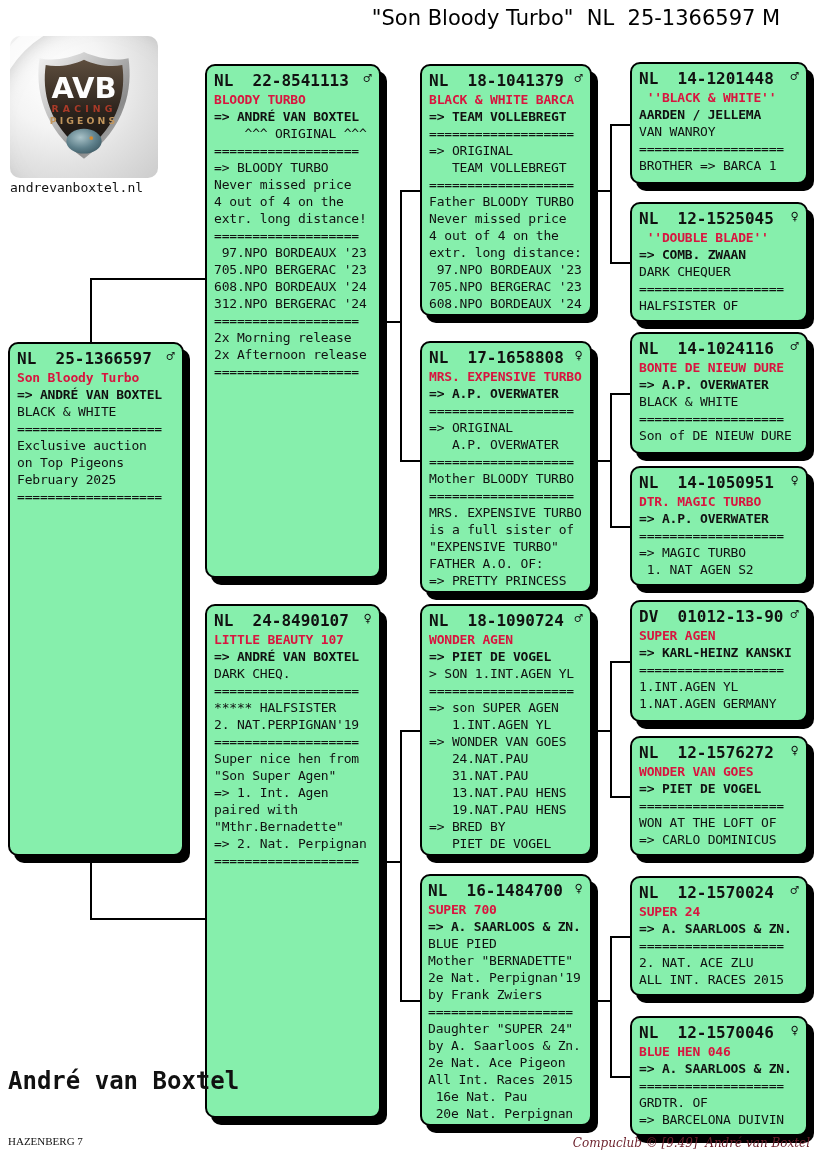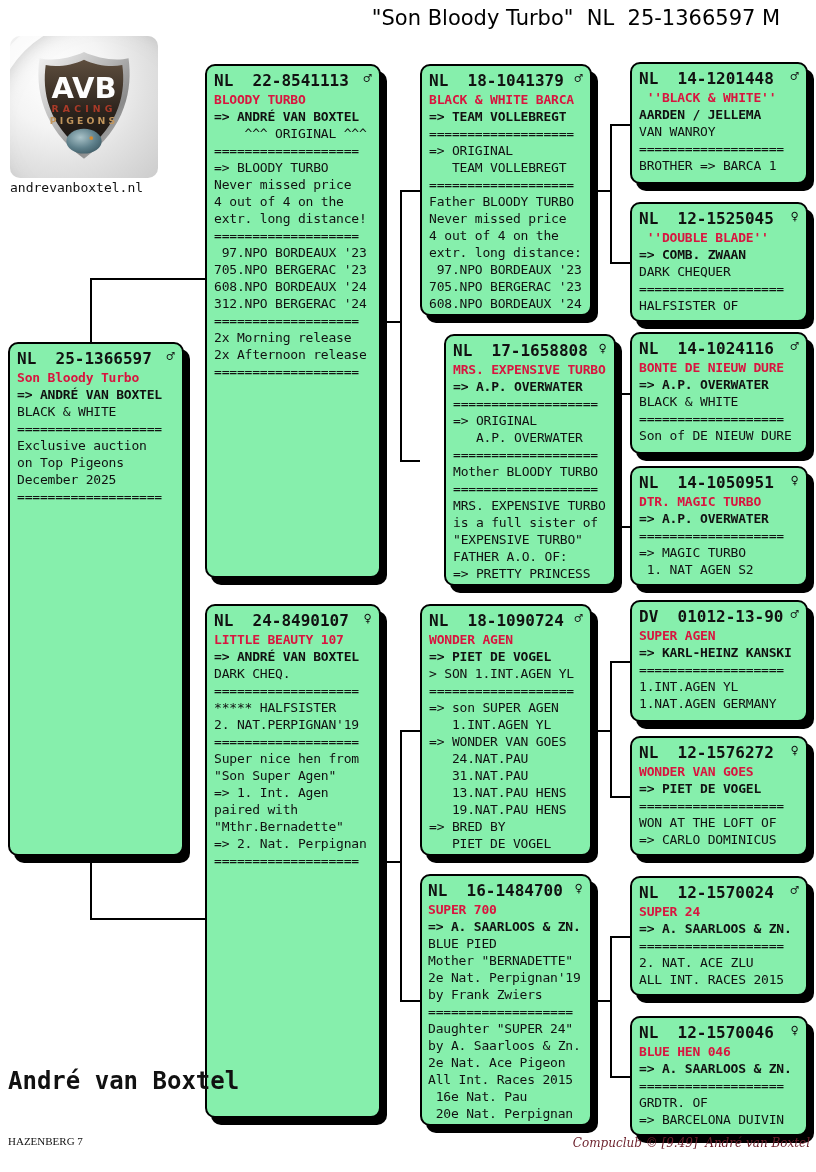--- a/index.html
+++ b/index.html
@@ -107,21 +107,21 @@
       <div class="conn" style="left: 610px; top: 936px; width: 20px; height: 2px;"></div>
       <div class="conn" style="left: 610px; top: 1076px; width: 20px; height: 2px;"></div>
       <div class="pbox" style="left: 8px; top: 342px; width: 176px; height: 514px;">
         <div class="hdr"><span>NL  25-1366597</span><span class="sex">♂</span></div>
         <div class="ln ln-name">Son Bloody Turbo</div>
         <div class="ln ln-owner">=&gt; ANDRÉ VAN BOXTEL</div>
         <div class="ln">BLACK &amp; WHITE</div>
         <div class="ln ln-sep">===================</div>
         <div class="ln">Exclusive auction</div>
         <div class="ln">on Top Pigeons</div>
-        <div class="ln">December 2025</div>
+        <div class="ln">February 2025</div>
         <div class="ln ln-sep">===================</div>
       </div>
       <div class="pbox" style="left: 205px; top: 64px; width: 176px; height: 514px;">
         <div class="hdr"><span>NL  22-8541113</span><span class="sex">♂</span></div>
         <div class="ln ln-name">BLOODY TURBO</div>
         <div class="ln ln-owner">=&gt; ANDRÉ VAN BOXTEL</div>
         <div class="ln">    ^^^ ORIGINAL ^^^</div>
         <div class="ln ln-sep">===================</div>
         <div class="ln">=&gt; BLOODY TURBO</div>
         <div class="ln">Never missed price</div>
@@ -163,21 +163,21 @@
         <div class="ln">   TEAM VOLLEBREGT</div>
         <div class="ln ln-sep">===================</div>
         <div class="ln">Father BLOODY TURBO</div>
         <div class="ln">Never missed price</div>
         <div class="ln">4 out of 4 on the</div>
         <div class="ln">extr. long distance:</div>
         <div class="ln"> 97.NPO BORDEAUX '23</div>
         <div class="ln">705.NPO BERGERAC '23</div>
         <div class="ln">608.NPO BORDEAUX '24</div>
       </div>
-      <div class="pbox" style="left: 420px; top: 334px; width: 172px; height: 252px; margin-left: 24px;">
+      <div class="pbox" style="left: 420px; top: 341px; width: 172px; height: 252px;">
         <div class="hdr"><span>NL  17-1658808</span><span class="sex">♀</span></div>
         <div class="ln ln-name">MRS. EXPENSIVE TURBO</div>
         <div class="ln ln-owner">=&gt; A.P. OVERWATER</div>
         <div class="ln ln-sep">===================</div>
         <div class="ln">=&gt; ORIGINAL</div>
         <div class="ln">   A.P. OVERWATER</div>
         <div class="ln ln-sep">===================</div>
         <div class="ln">Mother BLOODY TURBO</div>
         <div class="ln ln-sep">===================</div>
         <div class="ln">MRS. EXPENSIVE TURBO</div>

